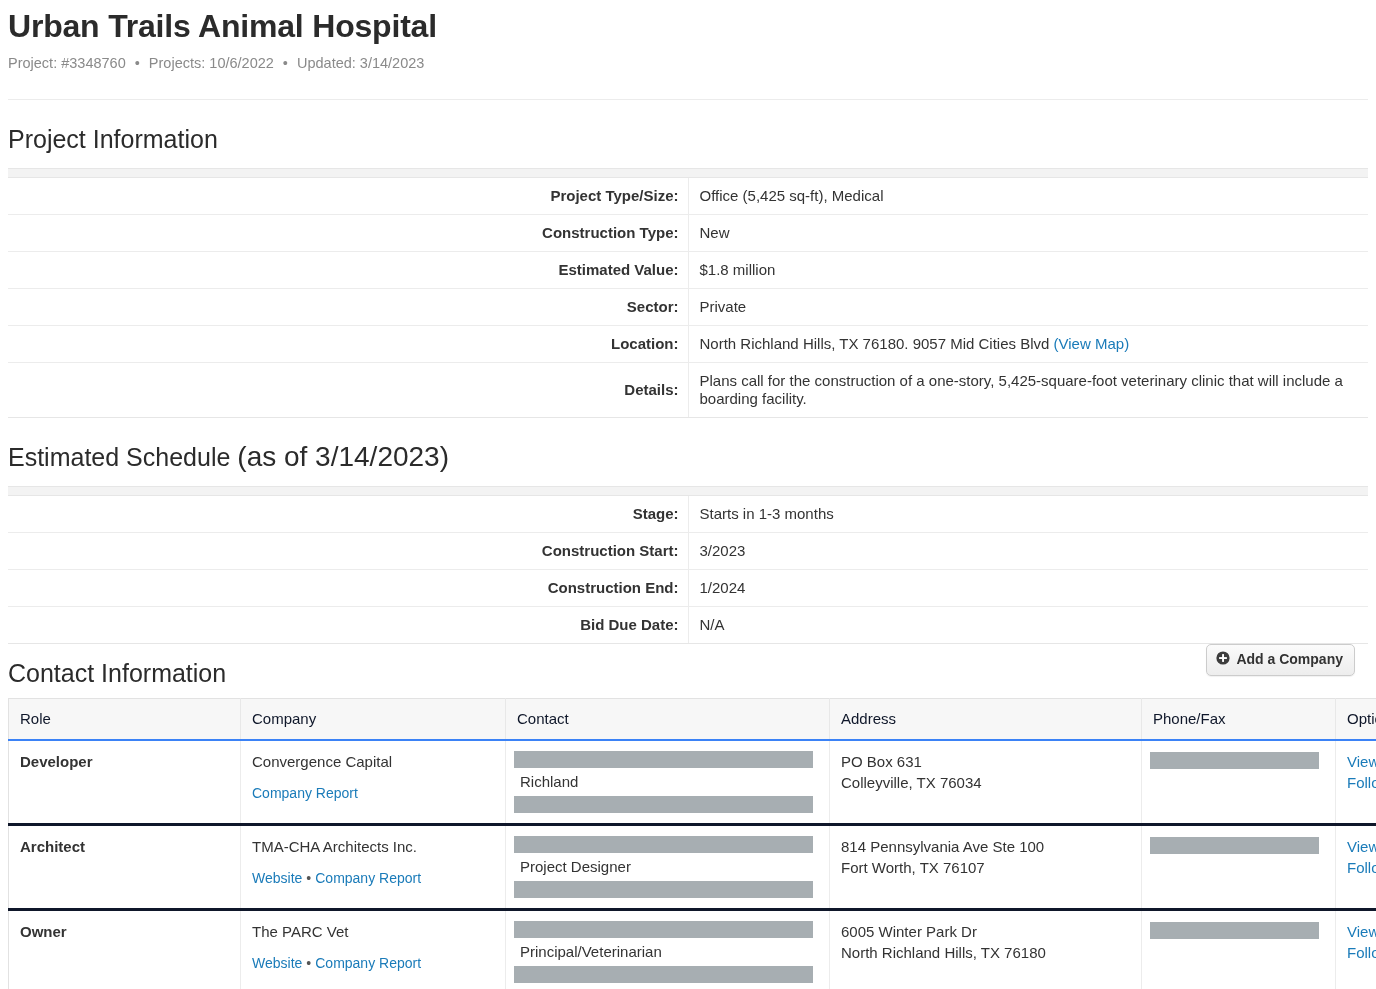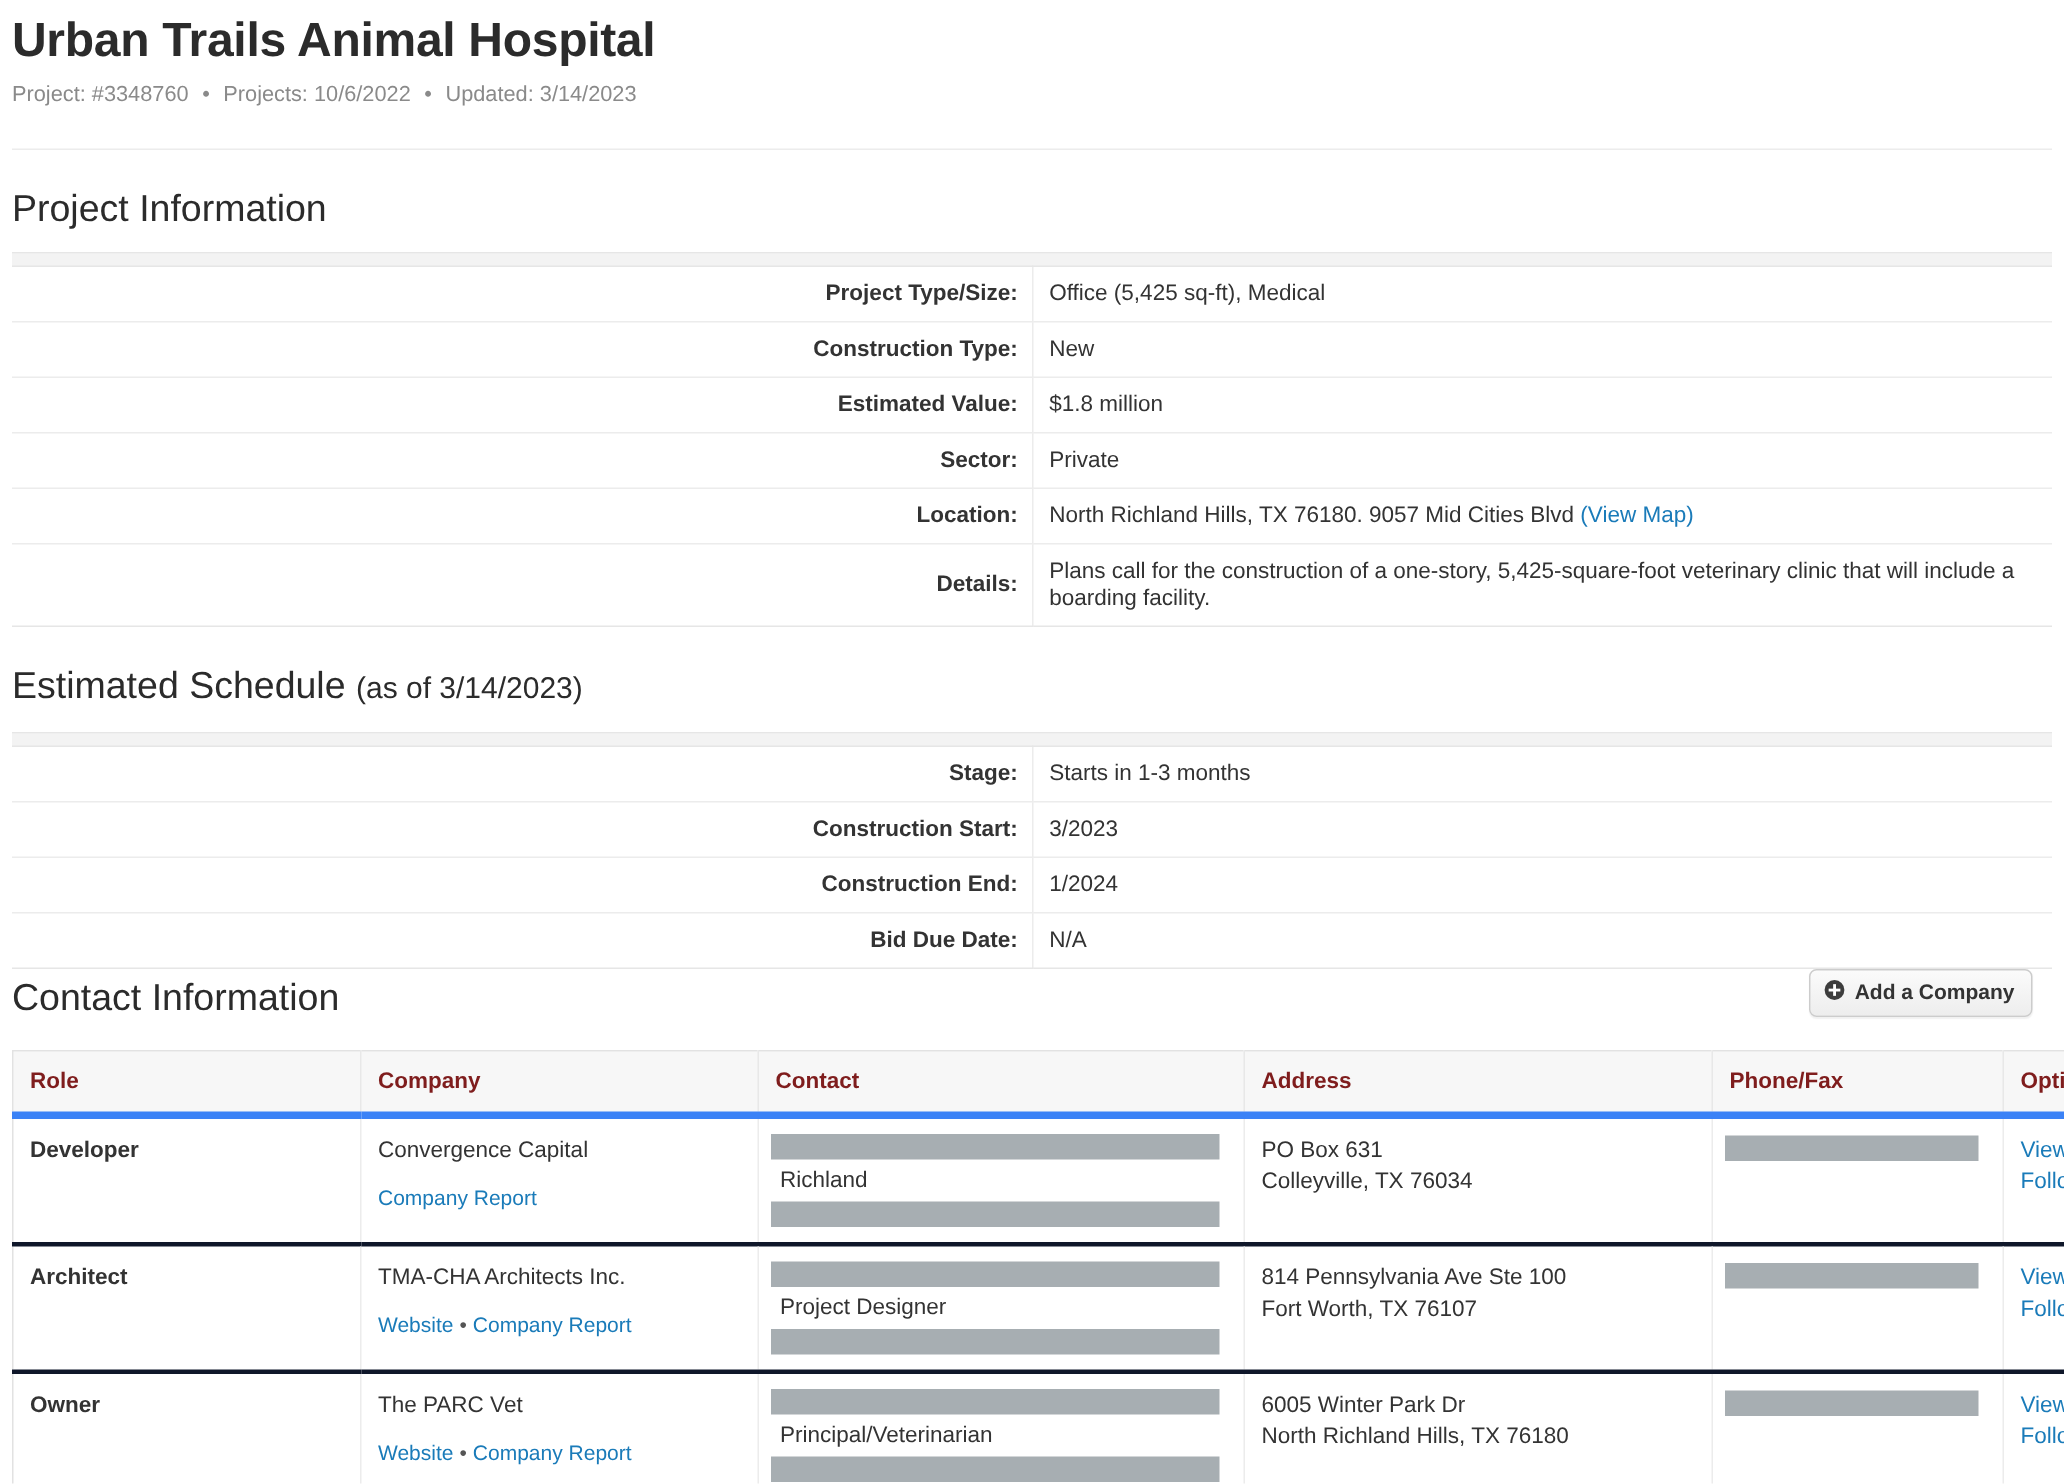--- a/index.html
+++ b/index.html
@@ -44,21 +44,21 @@
 
   
   .section-h {
     font-size: 25px;
     font-weight: normal;
     color: #2b2b2b;
     margin: 24px 0 0 0;
     line-height: 30px;
   }
   .section-h .sub {
-    font-size: 20px;
+    font-size: 28px;
     color: #2b2b2b;
   }
 
   
   table.info {
     width: 100%;
     border-collapse: collapse;
     margin-top: 14px;
     table-layout: fixed;
   }
@@ -93,21 +93,21 @@
   a.lnk, .lnk {
     color: #1a7bb9;
     text-decoration: none;
   }
 
   
   .contact-head {
     position: relative;
     height: 44px;
   }
-  .contact-head .section-h { position: absolute; left: 0; top: 4px; margin: 0; }
+  .contact-head .section-h { position: absolute; left: 0; top: 14px; margin: 0; }
   .btn-add {
     position: absolute;
     right: 13px;
     top: 0;
     display: inline-flex;
     align-items: flex-start;
     gap: 6px;
     padding: 6px 11px 7px 9px;
     font-size: 14px;
     font-weight: bold;
@@ -132,25 +132,25 @@
     width: 1356px;
     border-collapse: collapse;
     margin-top: 10px;
     table-layout: fixed;
     border: 1px solid #e2e2e2;
   }
   table.contacts th {
     background: #f7f7f7;
     text-align: left;
     font-size: 15px;
-    font-weight: bold;
-    color: #7f1d1d;
+    font-weight: normal;
+    color: #0f172a;
     padding: 11px 10px 12px 11px;
     border-right: 1px solid #e8e8e8;
-    border-bottom: 5px solid #3b82f6;
+    border-bottom: 2px solid #3b82f6;
   }
   table.contacts th:last-child { border-right: 0; }
   table.contacts td {
     font-size: 15px;
     color: #333;
     vertical-align: top;
     padding: 10px 10px 10px 11px;
     border-right: 1px solid #ececec;
     border-bottom: 3px solid #0f172a;
     line-height: 21px;

